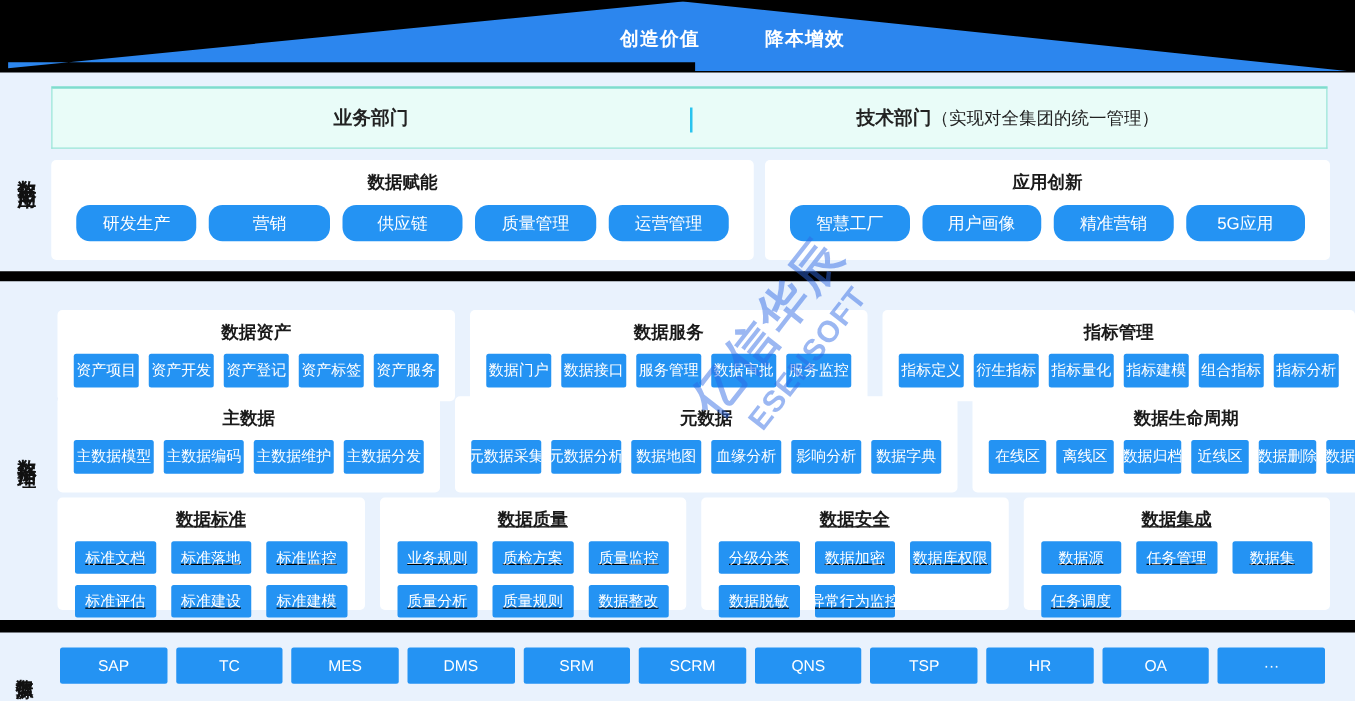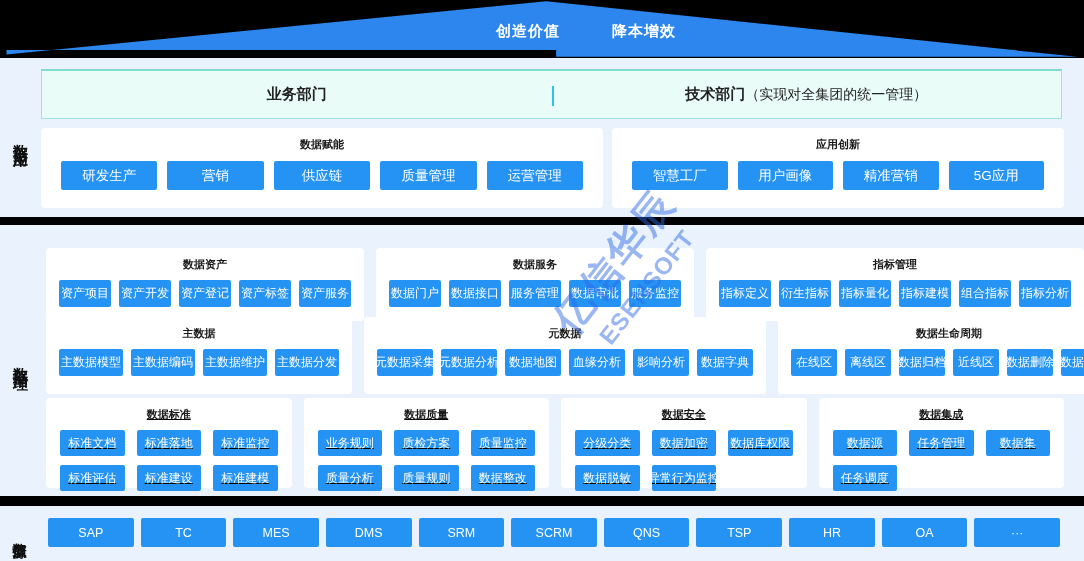--- a/index.html
+++ b/index.html
@@ -36,32 +36,32 @@
   .banner{
     position:absolute;left:41px;top:11px;width:1021px;height:50px;
     background:#e9fcf8;border:1px solid #9ae4d8;border-top:2px solid #7fdcce;
     display:flex;box-sizing:border-box;
   }
   .banner-half{flex:1;display:flex;align-items:center;justify-content:center;font-size:14px;color:#222;}
   .banner-bold{font-weight:bold;font-size:15px;}
   .banner-divider{position:absolute;left:50%;top:15px;width:2px;height:20px;background:#2ac3ee;}
   
   .card{background:#fff;border-radius:4px;box-sizing:border-box;}
-  .card-title{text-align:center;font-size:11px;font-weight:bold;color:#1a1a1a;padding-top:9px;}
+  .card-title{text-align:center;font-size:14px;font-weight:bold;color:#1a1a1a;padding-top:9px;}
   .btn{
     background:#2493f3;color:#fff;border-radius:2px;
     display:flex;align-items:center;justify-content:center;
     white-space:nowrap;overflow:hidden;cursor:pointer;
   }
   
   .app-cards{position:absolute;left:41px;top:70px;width:1023px;height:80px;display:flex;gap:9px;}
   .app-card1{flex:0 0 562px;}
   .app-card2{flex:1;}
   .app-items{display:flex;gap:10px;margin:9px 20px 0;}
-  .app-items .btn{flex:1;height:29px;font-size:13.5px;}
+  .app-items .btn{flex:1;height:29px;font-size:13.5px;border-radius:11px;}
   
   .gov-row{position:absolute;left:46px;width:1018px;display:flex;gap:12px;}
   #gov-row1{top:23px;height:73px;}
   #gov-row2{top:92px;height:77px;}
   #gov-row3{top:173px;height:90px;text-decoration:underline;}
   .gov-items{display:flex;gap:8px;margin:8px 13px 0;}
   .gov-items .btn{flex:1;height:27px;font-size:12px;padding:0 2px;text-align:right;}
   .grid3{display:grid;grid-template-columns:1fr 1fr 1fr;gap:9px 12px;margin:8px 14px 0;}
   .grid3 .btn{height:26px;font-size:12px;}
   .r1c1{flex:0 0 294px;} .r1c2{flex:0 0 308px;} .r1c3{flex:1;}

